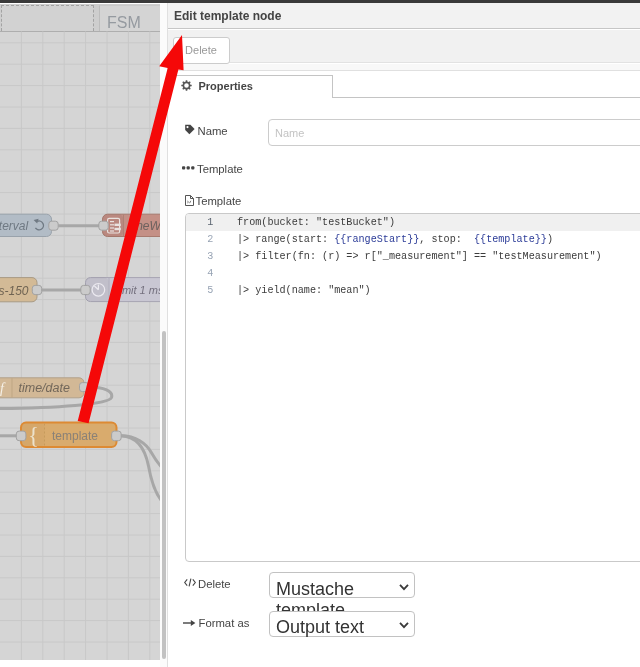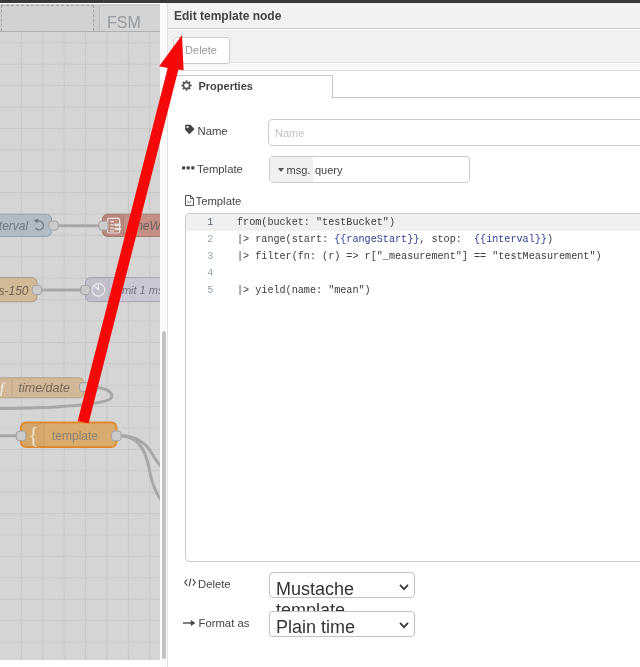--- a/index.html
+++ b/index.html
@@ -179,43 +179,37 @@
     <div class="abs" id="nameinput">
         <span>Name</span>
       </div>
 
     <svg class="abs" style="left:13.5px;top:165.5px" width="14" height="4" viewBox="0 0 14 4">
       <rect x="0" y="0.3" width="3.2" height="3.2" rx="1" fill="#444"></rect>
       <rect x="4.6" y="0.3" width="3.2" height="3.2" rx="1" fill="#444"></rect>
       <rect x="9.2" y="0.3" width="3.2" height="3.2" rx="1" fill="#444"></rect>
     </svg>
     <span class="abs formlabel" style="left:29px;top:162.5px">Template</span>
-    <div class="abs" id="typedinput">
-      <div id="ti-btn"></div>
-      <div id="ti-caret"></div>
-      <span id="ti-msg">msg.</span>
-      <span id="ti-val">query</span>
-    </div>
 
     <svg class="abs" style="left:16.5px;top:195px" width="9" height="11" viewBox="0 0 9 11">
       <path d="M0.5,0.5 H5.5 L8.5,3.5 V10.5 H0.5 Z" fill="none" stroke="#555" stroke-width="1"></path>
       <path d="M5.5,0.5 V3.5 H8.5" fill="none" stroke="#555" stroke-width="1"></path>
       <path d="M2.3,6 L3.5,7 L2.3,8 M4.6,8.2 L5.8,5.8" fill="none" stroke="#555" stroke-width="0.8"></path>
     </svg>
     <span class="abs formlabel" style="left:27.5px;top:195px">Template</span>
 
     <div class="abs" id="editor">
       <div id="activeline"></div>
       <div class="gnum" style="top:0;color:#5a6470">1</div>
       <div class="gnum" style="top:17px">2</div>
       <div class="gnum" style="top:34px">3</div>
       <div class="gnum" style="top:51px">4</div>
       <div class="gnum" style="top:68px">5</div>
       <div class="cline" style="top:0">from(bucket: "testBucket")</div>
-      <div class="cline" style="top:17px">|&gt; range(start: <span class="mus">{{rangeStart}}</span>, stop:  <span class="mus">{{interval}}</span>)</div>
+      <div class="cline" style="top:17px">|&gt; range(start: <span class="mus">{{rangeStart}}</span>, stop:  <span class="mus">{{template}}</span>)</div>
       <div class="cline" style="top:34px">|&gt; filter(fn: (r) =&gt; r["_measurement"] == "testMeasurement")</div>
       <div class="cline" style="top:68px">|&gt; yield(name: "mean")</div>
     </div>
 
     <svg class="abs" style="left:15.5px;top:578px" width="12" height="9" viewBox="0 0 12 9">
       <g fill="none" stroke="#444" stroke-width="1.1">
         <path d="M3.2,1.4 L0.7,4.5 L3.2,7.6"></path>
         <path d="M8.8,1.4 L11.3,4.5 L8.8,7.6"></path>
         <path d="M6.9,0.6 L5.1,8.4"></path>
       </g>
@@ -227,21 +221,21 @@
           <path d="M1,0.8 L5,5.2 L9,0.8" fill="none" stroke="#3a3a3a" stroke-width="1.8"></path>
         </svg>
     </div>
 
     <svg class="abs" style="left:15px;top:618.5px" width="13" height="8" viewBox="0 0 13 8">
       <line x1="0" y1="4" x2="8.5" y2="4" stroke="#444" stroke-width="1.4"></line>
       <path d="M7.8,1 L12.4,4 L7.8,7 Z" fill="#444"></path>
     </svg>
     <span class="abs formlabel" style="left:30.5px;top:616.5px">Format as</span>
     <div class="abs sel" style="left:100.5px;top:610.5px;width:146px;height:26px">
-        <span>Plain time</span>
+        <span>Output text</span>
       <svg style="position:absolute;right:4.5px;top:10.5px" width="10" height="7" viewBox="0 0 10 7">
           <path d="M1,0.8 L5,5.2 L9,0.8" fill="none" stroke="#3a3a3a" stroke-width="1.8"></path>
         </svg>
     </div>
   </div>
 
   <svg class="abs" id="arrow" viewBox="0 0 640 667">
     <polygon points="77.7,420.9 167.7,68 159.2,66.3 182,35 183.6,70.2 178.4,69.4 88.6,423.3" fill="#f50808"></polygon>
   </svg>
 

